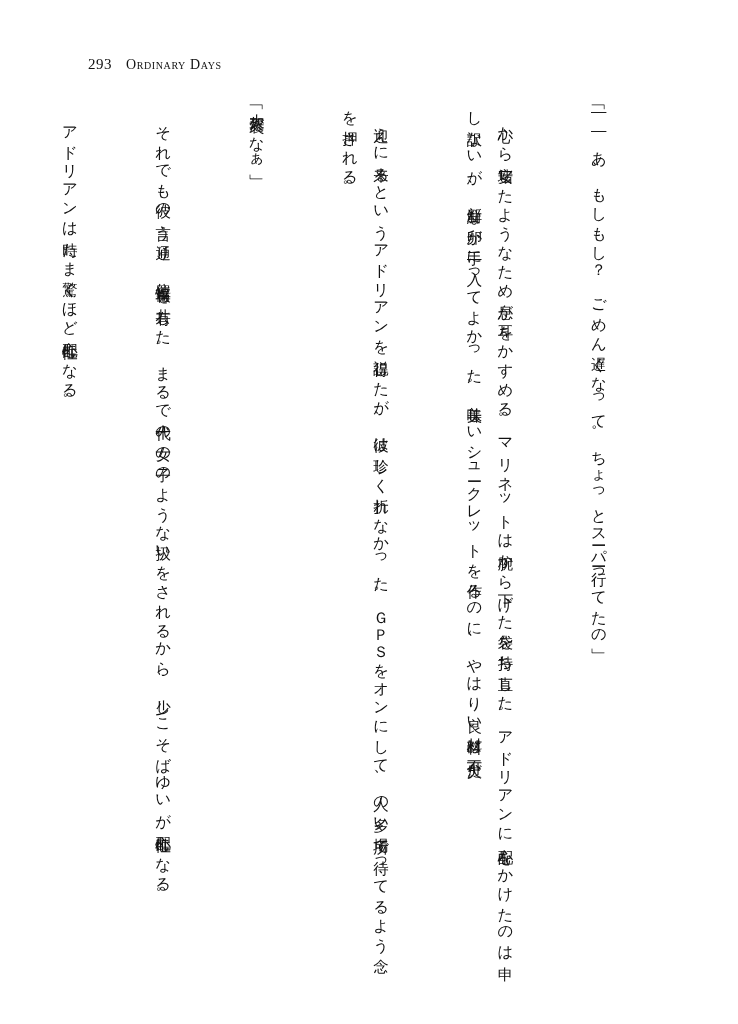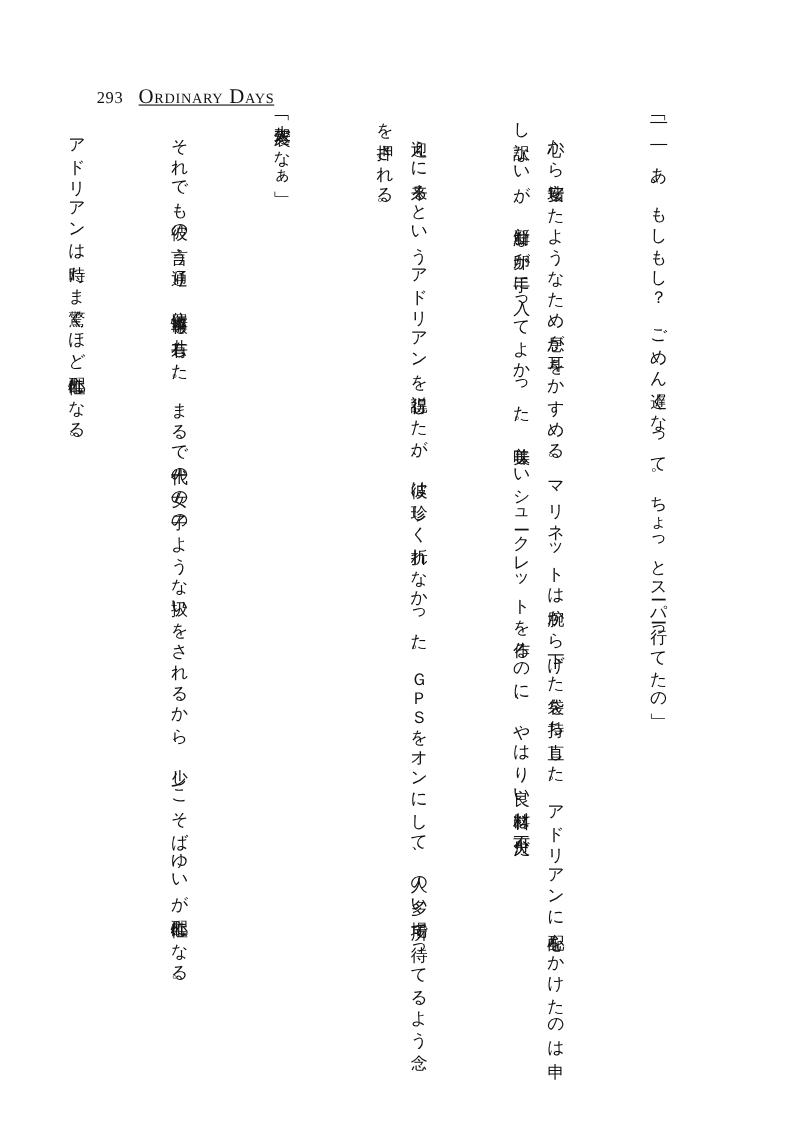--- a/index.html
+++ b/index.html
@@ -16,39 +16,38 @@
     overflow: hidden;
   }
   .page {
     position: absolute;
     inset: 0;
     background: #ffffff;
   }
   
   .running-head {
     position: absolute;
-    top: 78px;
+    top: 56px;
     left: 88px;
     display: flex;
     align-items: baseline;
     gap: 14px;
     font-family: "Liberation Serif", "DejaVu Serif", serif;
     justify-content: center;
   }
   .folio {
     font-size: 15px;
     letter-spacing: 0.5px;
     color: #111;
   }
   .book-title {
-    font-size: 19px;
+    font-size: 14px;
     font-variant: small-caps;
     letter-spacing: 0.6px;
     color: #111;
-    text-decoration: underline;
   }
   
   .body-area {
     position: absolute;
     top: 100px;
     left: 62px;
     width: 614px;
     height: 862px;
   }
   .vtext {

